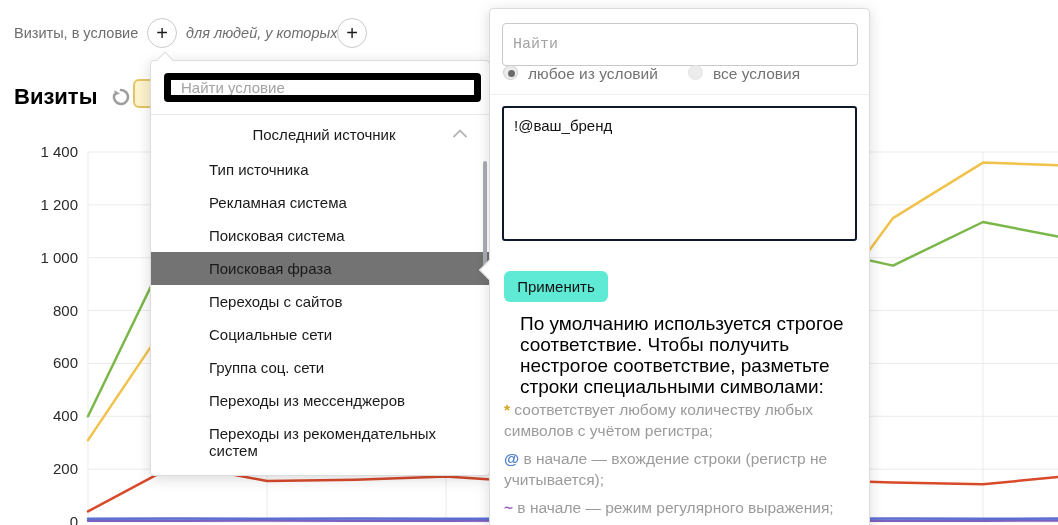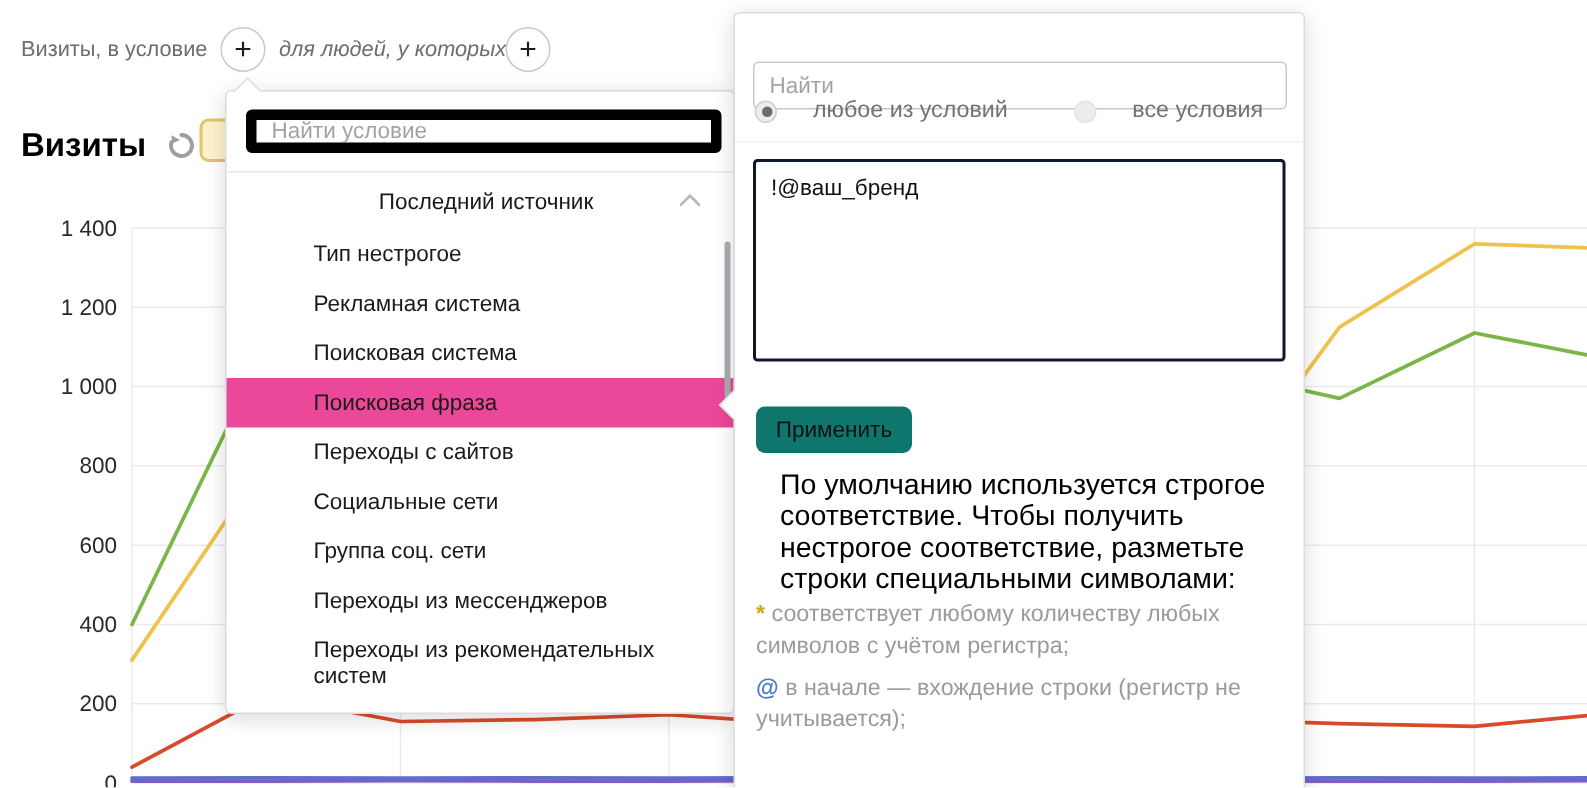--- a/index.html
+++ b/index.html
@@ -36,46 +36,46 @@
   .dropdown-search { position:absolute; left:13px; top:12px; width:317px; height:29px;
                      border:7px solid #000000; border-radius:4px; font-size:15px; padding:0 10px;
                      color:#1a1a1a; outline:none; font-family:inherit; }
   .dropdown-search::placeholder { color:#a3a3a3; }
   .dropdown-divider { position:absolute; left:0; top:53px; width:100%; height:1px; background:#e8e8e8; }
   .dropdown-list { position:absolute; left:0; top:54px; width:100%; }
   .group-row { position:relative; padding:12px 20px 10px 28px; font-size:15px; line-height:16px;
                color:#1a1a1a; cursor:pointer;text-align:center; }
   .chevron-up { position:absolute; right:22px; top:14px; width:14px; height:9px; }
   .item-row { padding:8px 20px 8px 58px; font-size:15px; line-height:17px; color:#1a1a1a; cursor:pointer; }
-  .item-row.highlighted { background:#ec4899; }
+  .item-row.highlighted { background:#737373; }
   .dropdown-scrollbar { position:absolute; right:2px; top:100px; width:4px; height:105px;
                         background:#a9aeb3; border-radius:2px; z-index:5; }
 
   
   .panel { position:absolute; left:489px; top:8px; width:381px; height:540px; background:#fff;
            border:1px solid #dcdcdc; border-radius:4px; box-shadow:0 3px 14px rgba(0,0,0,.15); z-index:6; }
   .panel-notch { position:absolute; left:-8px; top:254px; width:14px; height:14px; background:#fff;
                  border-left:1px solid #dcdcdc; border-bottom:1px solid #dcdcdc; transform:rotate(45deg); }
-  .panel-search { position:absolute; left:12px; top:32px; width:356px; height:32px;
+  .panel-search { position:absolute; left:12px; top:14px; width:356px; height:43px;
                   border:1px solid #c9c9c9; border-radius:4px; font-size:15px; padding:0 10px;
-                  color:#1a1a1a; outline:none; font-family:Liberation Sans, sans-serif; }
+                  color:#1a1a1a; outline:none; font-family:Liberation Mono, monospace; }
   .panel-search::placeholder { color:#a3a3a3; }
-  .radio-row { position:absolute; left:13px; top:56px; display:flex; align-items:center; gap:24px;
+  .radio-row { position:absolute; left:13px; top:56px; display:flex; align-items:flex-start; gap:10px;
                font-size:15.5px; color:#737373; }
   .radio { width:15px; height:15px; border-radius:50%; position:relative; }
   .radio.selected { background:#ececec; border:1px solid #cfcfcf; }
   .radio.selected::after { content:""; position:absolute; left:3.5px; top:3.5px; width:7px; height:7px;
                            border-radius:50%; background:#6b6b6b; }
   .radio.unselected { background:#ececec; border:1px solid #e3e3e3; margin-left:20px; }
   .radio-label { cursor:pointer; }
   .panel-divider { position:absolute; left:0; top:85px; width:100%; height:1px; background:#efefef; }
   .panel-textarea { position:absolute; left:12px; top:97px; width:355px; height:135px;
                     border:2px solid #0f172a; border-radius:3px; font-size:15px; padding:8px 10px;
                     color:#111; resize:none; outline:none; font-family:inherit; line-height:19px; }
-  .apply-btn { position:absolute; left:14px; top:262px; width:104px; height:31px; background:#0f766e;
+  .apply-btn { position:absolute; left:14px; top:262px; width:104px; height:31px; background:#5eead4;
                border:none; border-radius:6px; font-size:15px; color:#111; font-family:inherit; cursor:pointer; }
   .help-text { position:absolute; left:30px; top:304px; width:358px; font-size:19px; line-height:21px;
                color:#000000; }
   .rules { position:absolute; left:14px; top:390px; width:358px; font-size:15.5px; line-height:21px;
            color:#9b9b9b; }
   .rule { margin-bottom:7px; }
   .rule-symbol { font-weight:700; }
 </style>
 </head>
 <body>
@@ -129,21 +129,21 @@
     <div class="dropdown-notch"></div>
     <input class="dropdown-search" type="text" placeholder="Найти условие" style="">
     <div class="dropdown-divider"></div>
     <div class="dropdown-list">
       <div class="group-row">
         <span>Последний источник</span>
         <svg class="chevron-up" viewBox="0 0 14 9">
           <polyline points="1,7.5 7,1.5 13,7.5" fill="none" stroke="#b9b9b9" stroke-width="1.8" stroke-linecap="round"></polyline>
         </svg>
       </div>
-      <div class="item-row">Тип нестрогое</div>
+      <div class="item-row">Тип источника</div>
       <div class="item-row">Рекламная система</div>
       <div class="item-row">Поисковая система</div>
       <div class="item-row highlighted">Поисковая фраза</div>
       <div class="item-row">Переходы с сайтов</div>
       <div class="item-row">Социальные сети</div>
       <div class="item-row">Группа соц. сети</div>
       <div class="item-row">Переходы из мессенджеров</div>
       <div class="item-row">Переходы из рекомендательных систем</div>
     </div>
     <div class="dropdown-scrollbar"></div>
@@ -158,17 +158,18 @@
       <span class="radio unselected"></span>
       <span class="radio-label">все условия</span>
     </div>
     <div class="panel-divider"></div>
     <textarea class="panel-textarea" spellcheck="false" style="">!@ваш_бренд</textarea>
     <button class="apply-btn">Применить</button>
     <div class="help-text">По умолчанию используется строгое соответствие. Чтобы получить нестрогое соответствие, разметьте строки специальными символами:</div>
     <div class="rules">
       <div class="rule"><span class="rule-symbol" style="color: rgb(217, 162, 27);">*</span><span> соответствует любому количеству любых символов с учётом регистра;</span></div>
       <div class="rule"><span class="rule-symbol" style="color: rgb(74, 125, 200);">@</span><span> в начале — вхождение строки (регистр не учитывается);</span></div>
+      <div class="rule"><span class="rule-symbol" style="color: rgb(154, 98, 192);">~</span><span> в начале — режим регулярного выражения;</span></div>
 
     </div>
   </div>
 
 </div>
 
 </body></html>

